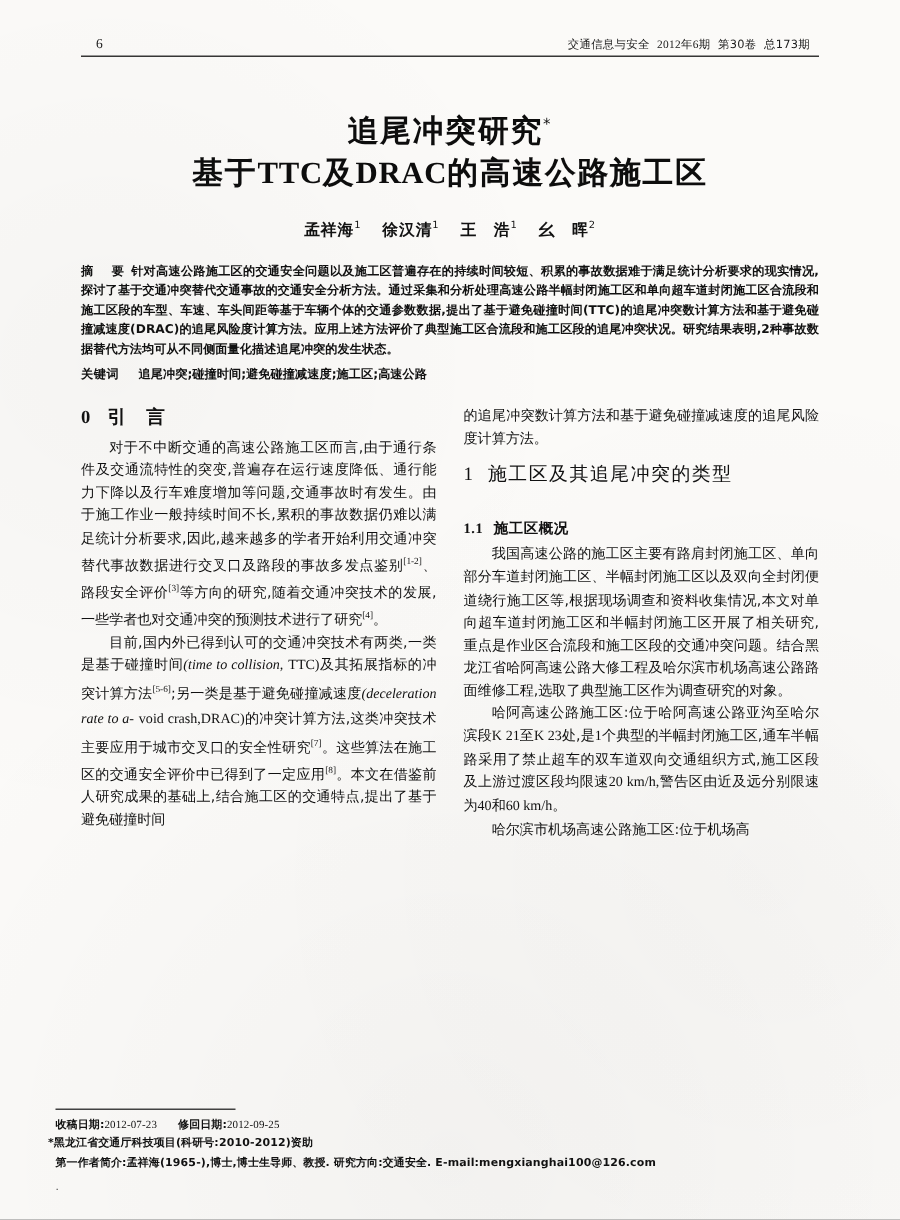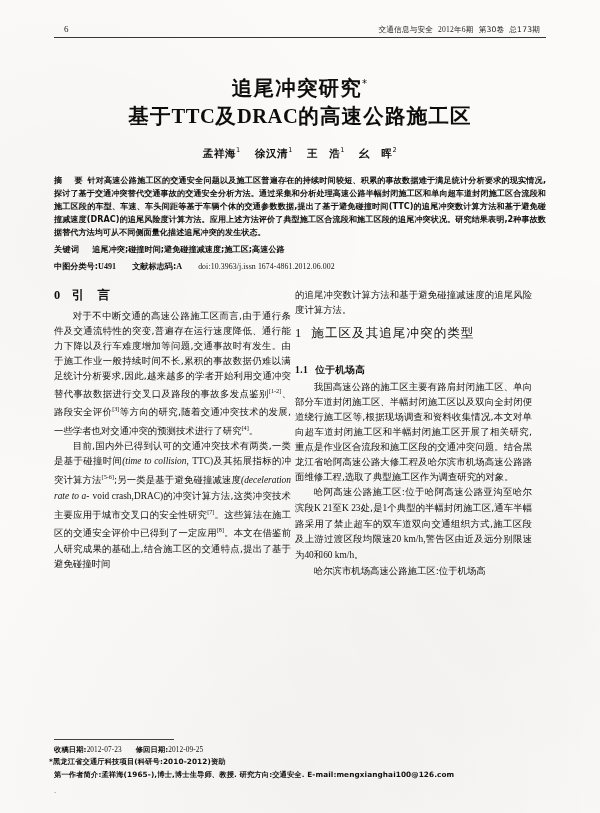--- a/index.html
+++ b/index.html
@@ -128,21 +128,21 @@
     font-family: "Liberation Serif", "DejaVu Serif", serif;
     font-weight: normal;
     font-size: 7.8px;
     letter-spacing: 0.1px;
   }
 
   
   .columns {
     margin-top: 14px;
     display: flex;
-    gap: 4px;
+    gap: 18px;
   }
   .col {
     width: 237px;
     font-size: 9.4px;
     line-height: 15.1px;
     color: #111;
     text-align: justify;
     text-justify: inter-ideograph;
   }
   .col p {
@@ -181,21 +181,21 @@
   .it { font-style: italic; font-family: "Liberation Serif", serif; }
   sup.ref {
     font-size: 6.2px;
     font-family: "Liberation Serif", serif;
     vertical-align: super;
   }
 
   
   .foot {
     position: absolute;
-    left: 54px;
+    left: 37px;
     bottom: 18px;
     width: 492px;
   }
   .foot-rule {
     width: 120px;
     height: 1px;
     background: #222;
     margin-bottom: 4px;
     opacity: 0.85;
   }
@@ -246,23 +246,20 @@
 
     <div class="abs-wrap">
       <p>
         <span class="lbl">摘　要</span>
         <span class="abs-body">针对高速公路施工区的交通安全问题以及施工区普遍存在的持续时间较短、积累的事故数据难于满足统计分析要求的现实情况,探讨了基于交通冲突替代交通事故的交通安全分析方法。通过采集和分析处理高速公路半幅封闭施工区和单向超车道封闭施工区合流段和施工区段的车型、车速、车头间距等基于车辆个体的交通参数数据,提出了基于避免碰撞时间(TTC)的追尾冲突数计算方法和基于避免碰撞减速度(DRAC)的追尾风险度计算方法。应用上述方法评价了典型施工区合流段和施工区段的追尾冲突状况。研究结果表明,2种事故数据替代方法均可从不同侧面量化描述追尾冲突的发生状态。</span>
       </p>
       <div class="kw-line">
         <span class="lbl-tight">关键词</span>
         <span style="display:inline-block;width:10px"></span><span>追尾冲突;碰撞时间;避免碰撞减速度;施工区;高速公路</span>
       </div>
-      <div class="cls-line">
-        <span>中图分类号</span>:<span class="lat">U491</span><span class="gap"></span><span>文献标志码</span>:<span class="lat">A</span><span class="gap"></span><span class="doi">doi</span><span class="doi">:</span><span class="doi">10.3963/j.issn 1674-4861.2012.06.002</span>
-      </div>
     </div>
 
     <div class="columns">
 
       <div class="col">
         <h2 class="zero-sec">
           <span class="num">0</span><span>引　言</span>
         </h2>
         <p><span>对于不中断交通的高速公路施工区而言,由于通行条件及交通流特性的突变,普遍存在运行速度降低、通行能力下降以及行车难度增加等问题,交通事故时有发生。由于施工作业一般持续时间不长,累积的事故数据仍难以满足统计分析要求,因此,越来越多的学者开始利用交通冲突替代事故数据进行交叉口及路段的事故多发点鉴别</span><sup class="ref">[1-2]</sup><span>、路段安全评价</span><sup class="ref">[3]</sup><span>等方向的研究,随着交通冲突技术的发展,一些学者也对交通冲突的预测技术进行了研究</span><sup class="ref">[4]</sup><span>。</span></p>
         <p><span>目前,国内外已得到认可的交通冲突技术有两类,一类是基于碰撞时间</span><span class="it">(time to collision,</span>
@@ -271,21 +268,21 @@
       </div>
 
       <div class="col">
         <p class="noind">的追尾冲突数计算方法和基于避免碰撞减速度的追尾风险度计算方法。</p>
 
         <h2 class="h1-sec">
           <span class="num">1</span><span>施工区及其追尾冲突的类型</span>
         </h2>
 
         <h3 class="h2-sec">
-          <span class="num">1.1</span><span>位于机场高</span>
+          <span class="num">1.1</span><span>施工区概况</span>
         </h3>
 
         <p>我国高速公路的施工区主要有路肩封闭施工区、单向部分车道封闭施工区、半幅封闭施工区以及双向全封闭便道绕行施工区等,根据现场调查和资料收集情况,本文对单向超车道封闭施工区和半幅封闭施工区开展了相关研究,重点是作业区合流段和施工区段的交通冲突问题。结合黑龙江省哈阿高速公路大修工程及哈尔滨市机场高速公路路面维修工程,选取了典型施工区作为调查研究的对象。</p>
 
         <p><span>哈阿高速公路施工区</span><span>:位于哈阿高速公路亚沟至哈尔滨段</span><span class="lat">K 21</span><span>至</span><span class="lat">K 23</span><span>处,是</span><span class="lat">1</span><span>个典型的半幅封闭施工区,通车半幅路采用了禁止超车的双车道双向交通组织方式,施工区段及上游过渡区段均限速</span><span class="lat">20 km/h,</span><span>警告区由近及远分别限速为</span><span class="lat">40</span><span>和</span><span class="lat">60 km/h。</span></p>
 
         <p><span>哈尔滨市机场高速公路施工区</span><span>:位于机场高</span></p>
       </div>
     </div>
   </div>

